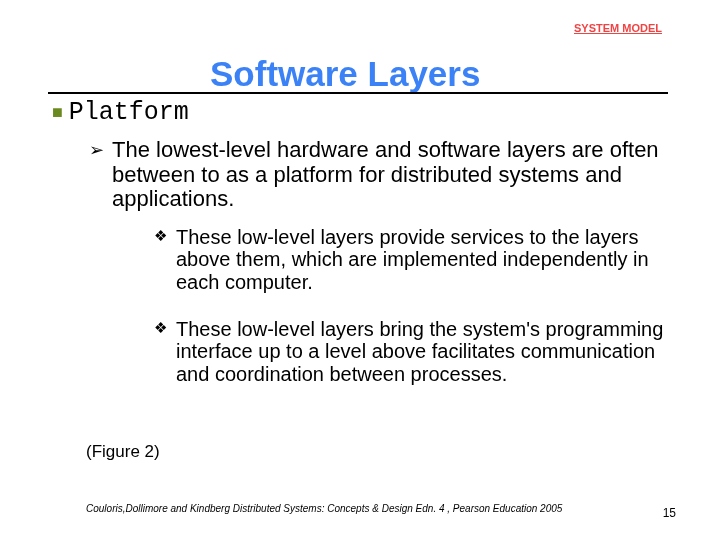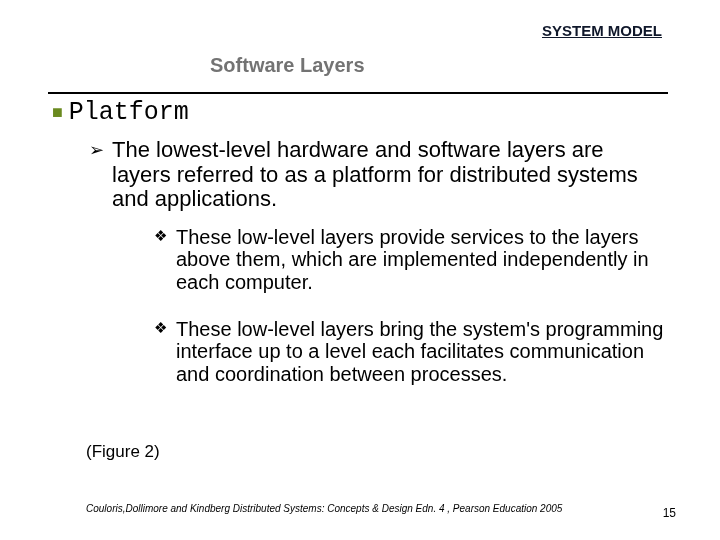--- a/index.html
+++ b/index.html
@@ -9,31 +9,31 @@
     background: #fff;
     font-family: Arial, Helvetica, sans-serif;
     position: relative;
     overflow: hidden;
   }
   .header-label {
     position: absolute;
     top: 22px;
     right: 58px;
     font-weight: bold;
-    font-size: 15px;
-    color: #0f172a;
+    font-size: 11px;
+    color: #ef4444;
     text-decoration: underline;
   }
   .title {
     position: absolute;
     top: 54px;
     left: 210px;
-    font-size: 20px;
+    font-size: 35px;
     font-weight: bold;
-    color: #737373;
+    color: #3b82f6;
   }
   .rule {
     position: absolute;
     top: 92px;
     left: 48px;
     width: 620px;
     border-top: 2px solid #000;
   }
   .section-head {
     position: absolute;
@@ -120,30 +120,30 @@
 <div class="title">Software Layers</div>
 
 <div class="rule"></div>
 
 <div class="section-head">
   <span class="sq">■</span><span>Platform</span>
 </div>
 
 <div class="sub1">
   <span class="arrow">➢</span>
-  <span>The lowest-level hardware and software layers are layers referred to as a platform for distributed systems and applications.</span>
+  <span>The lowest-level hardware and software layers are often between to as a platform for distributed systems and applications.</span>
 </div>
 
 <div class="sub2a">
   <span class="diamond">❖</span>
   <span>These low-level layers provide services to the layers above them, which are implemented independently in each computer.</span>
 </div>
 
 <div class="sub2b">
   <span class="diamond">❖</span>
-  <span>These low-level layers bring the system's programming interface up to a level each facilitates communication and coordination between processes.</span>
+  <span>These low-level layers bring the system's programming interface up to a level above facilitates communication and coordination between processes.</span>
 </div>
 
 <div class="figure-ref">(Figure 2)</div>
 
 <div class="citation">Couloris,Dollimore and Kindberg  Distributed Systems: Concepts &amp; Design  Edn. 4 , Pearson Education 2005</div>
 
 <div class="page-num">15</div>
 
 </body></html>

